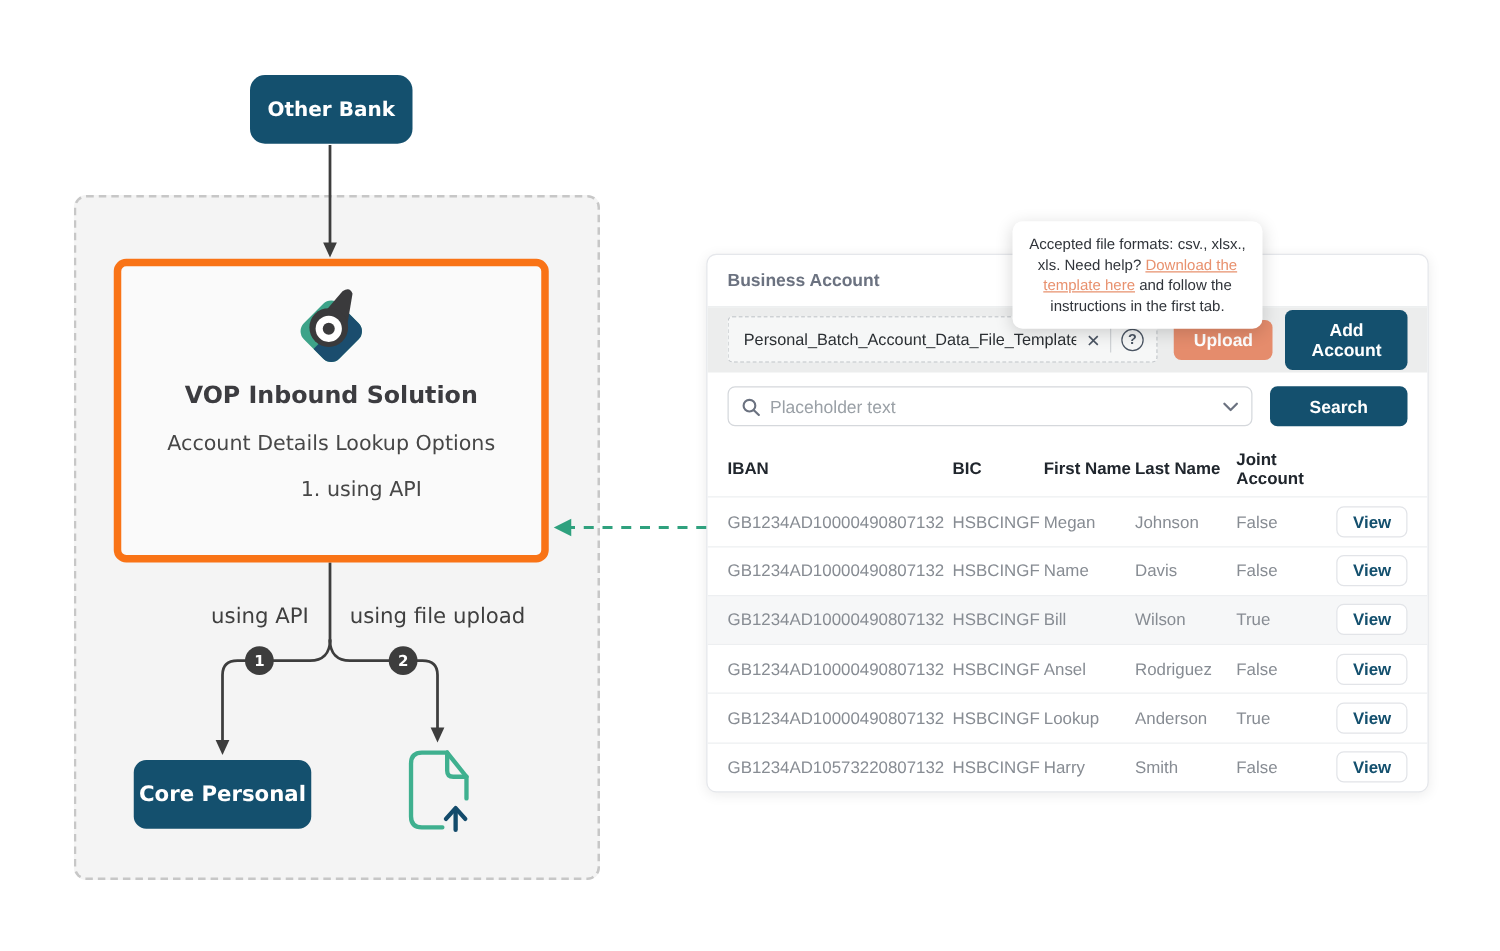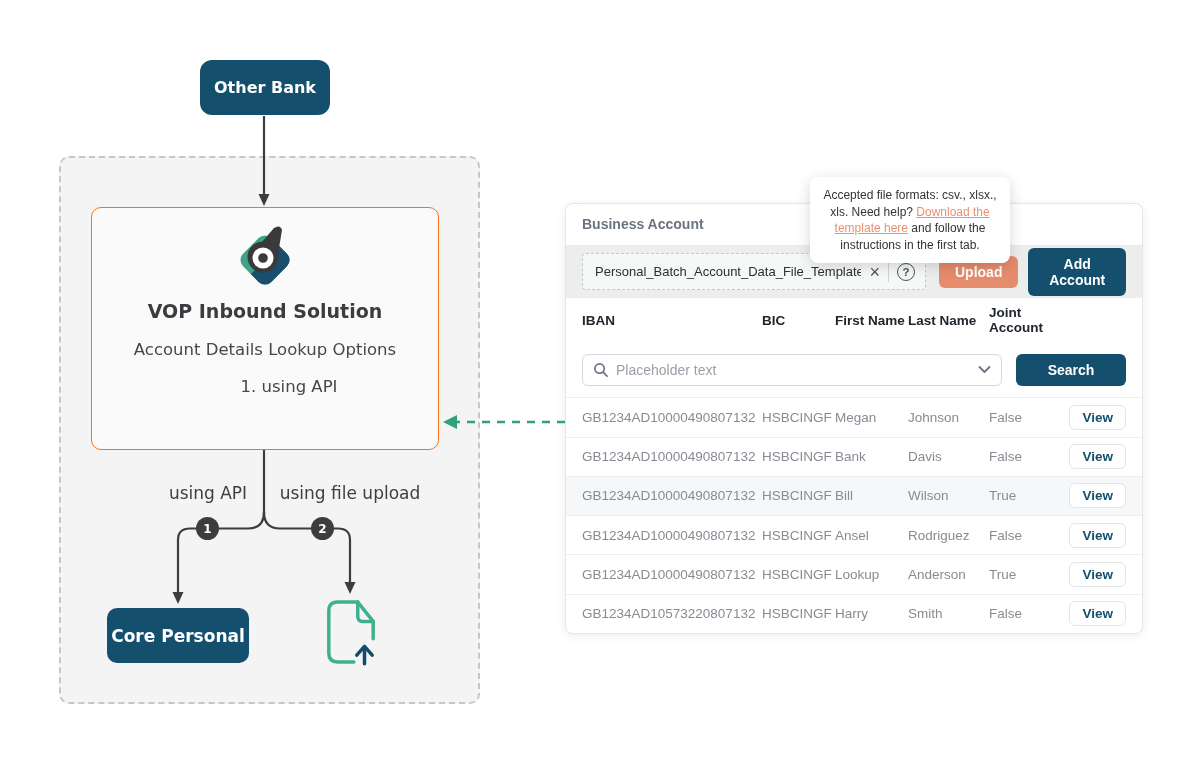--- a/index.html
+++ b/index.html
@@ -9,21 +9,21 @@
 
   
   .diagram-font { font-family:"DejaVu Sans", sans-serif; }
   #other-bank { left:200px; top:60px; width:130px; height:55px; background:#14506E;
     border-radius:12px; color:#fff; display:flex; align-items:center; justify-content:center;
     font-size:16px; font-weight:600; z-index:4; }
   #dashed-container { left:59px; top:156px; width:421px; height:548px; background:#f4f4f4;
     border:2px dashed #c7c7c7; border-radius:10px; z-index:1; }
   #connector-svg { left:0; top:0; width:1200px; height:761px; z-index:3; pointer-events:none; }
   #vop-box { left:91px; top:207px; width:348px; height:243px; background:#fafafa;
-    border:1px solid #f97316; border-radius:10px; z-index:4; display:flex; flex-direction:column;
+    border:6px solid #f97316; border-radius:10px; z-index:4; display:flex; flex-direction:column;
     align-items:center; text-align:center; padding-top:16px; }
   #vop-title { margin-top:12px; font-size:19px; font-weight:700; color:#3c3c40; }
   #vop-subtitle { margin-top:18px; font-size:16.5px; color:#474747; }
   .vop-option { font-size:16.5px; color:#474747; line-height:25px; }
   #vop-options { margin-top:15px;margin-left:48px; }
   .branch-label { top:483px; font-size:17px; color:#3f3f3f; text-align:center; z-index:4; }
   .num-circle { top:517px; width:23px; height:23px; border-radius:50%; background:#3d3d3d;
     color:#fff; font-size:12px; font-weight:700; display:flex; align-items:center;
     justify-content:center; z-index:4; }
   #core-banking { left:107px; top:608px; width:142px; height:55px; background:#14506E;
@@ -165,58 +165,58 @@
     <div id="file-box">
       <span id="file-name">Personal_Batch_Account_Data_File_Template.csv</span>
       <span id="clear-file">×</span>
       <span id="file-divider"></span>
       <span id="help-circle">?</span>
     </div>
     <button id="upload-btn">Upload</button>
     <button id="add-account-btn">Add Account</button>
   </div>
 
-  <div id="table-header">
-    <span class="col-iban">IBAN</span>
-    <span class="col-bic">BIC</span>
-    <span class="col-first">First Name</span>
-    <span class="col-last">Last Name</span>
-    <span class="col-joint">Joint Account</span>
-    <span class="col-action"></span>
-  </div>
-
   <div id="search-row">
     <div id="search-box">
       <svg width="15" height="15" viewBox="0 0 16 16">
         <circle cx="7" cy="7" r="5" fill="none" stroke="#6b7280" stroke-width="1.8"></circle>
         <path d="M11,11 L15,15" stroke="#6b7280" stroke-width="1.8" stroke-linecap="round"></path>
       </svg>
       <input id="search-input" value="" placeholder="Placeholder text" style="">
       <svg width="13" height="9" viewBox="0 0 13 9">
         <path d="M1.5,2 L6.5,7 L11.5,2" fill="none" stroke="#6b7280" stroke-width="1.8" stroke-linecap="round" stroke-linejoin="round"></path>
       </svg>
     </div>
     <button id="search-btn">Search</button>
   </div>
 
+  <div id="table-header">
+    <span class="col-iban">IBAN</span>
+    <span class="col-bic">BIC</span>
+    <span class="col-first">First Name</span>
+    <span class="col-last">Last Name</span>
+    <span class="col-joint">Joint Account</span>
+    <span class="col-action"></span>
+  </div>
+
   <div id="table-body">
       <div class="table-row">
       <span class="col-iban">GB1234AD10000490807132</span>
       <span class="col-bic">HSBCINGF</span>
       <span class="col-first">Megan</span>
       <span class="col-last">Johnson</span>
       <span class="col-joint">False</span>
       <span class="col-action">
         <button class="view-btn">View</button>
       </span>
     </div>
       <div class="table-row">
       <span class="col-iban">GB1234AD10000490807132</span>
       <span class="col-bic">HSBCINGF</span>
-      <span class="col-first">Bank</span>
+      <span class="col-first">Name</span>
       <span class="col-last">Davis</span>
       <span class="col-joint">False</span>
       <span class="col-action">
         <button class="view-btn">View</button>
       </span>
     </div>
       <div class="table-row alt">
       <span class="col-iban">GB1234AD10000490807132</span>
       <span class="col-bic">HSBCINGF</span>
       <span class="col-first">Bill</span>

